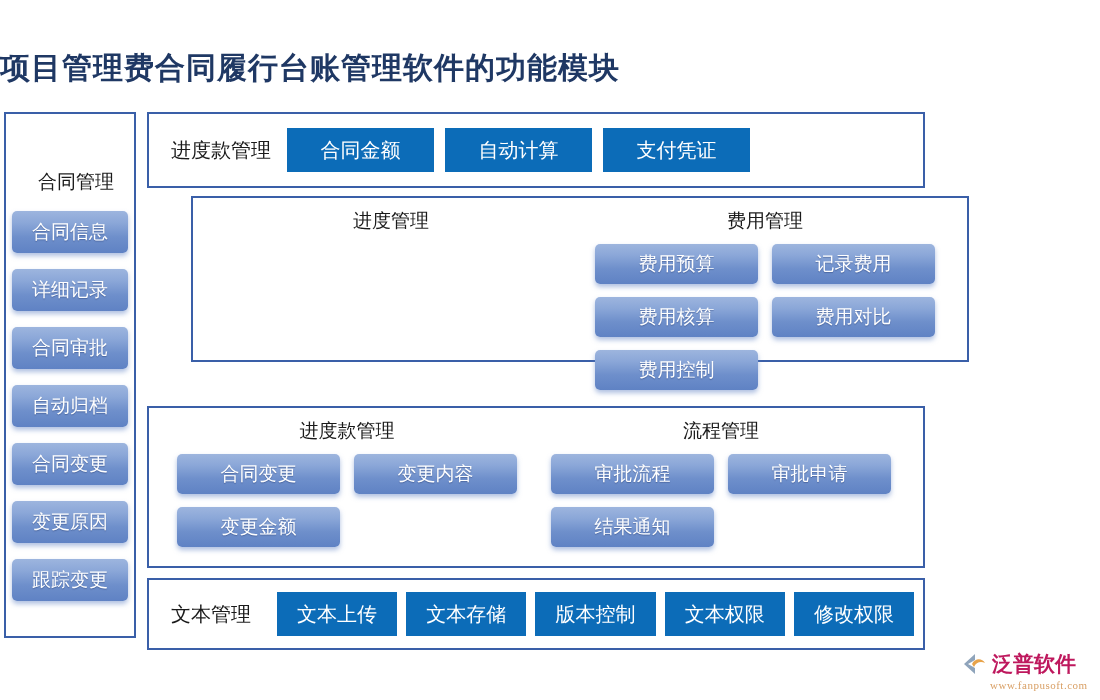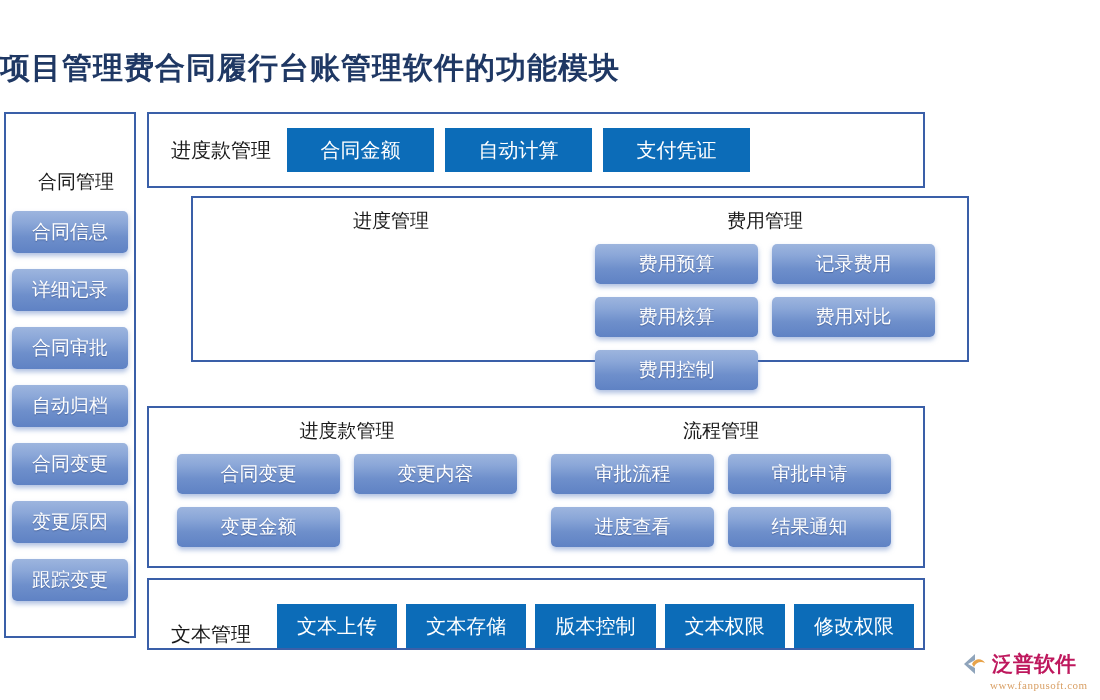--- a/index.html
+++ b/index.html
@@ -165,21 +165,21 @@
   #change-panel .grid-group.left-group  { width: 380px; margin-left: 8px; }
   #change-panel .grid-group.right-group { width: 368px; }
 
   
   #text-panel {
     left: 147px;
     top: 578px;
     width: 778px;
     height: 72px;
     display: flex;
-    align-items: flex-end;
+    align-items: center;
     padding-left: 22px;
   }
   #text-panel .strip-label { margin-right: 26px; }
   #text-panel .chip-solid {
     width: 139px;
     height: 44px;
     margin-right: 9px;
   }
 
   
@@ -287,21 +287,20 @@
   </div>
 
   <div class="grid-group right-group">
     <div class="group-title">流程管理</div>
     <div class="group-rows">
       <div class="group-row">
         <div class="chip">审批流程</div>
         <div class="chip">审批申请</div>
       </div>
       <div class="group-row">
-        <div class="chip">进度查看</div>
         <div class="chip">结果通知</div>
       </div>
     </div>
   </div>
 
 </div>
 
 <div class="panel" id="text-panel">
   <div class="strip-label">文本管理</div>
   <div class="chip-solid">文本上传</div>

